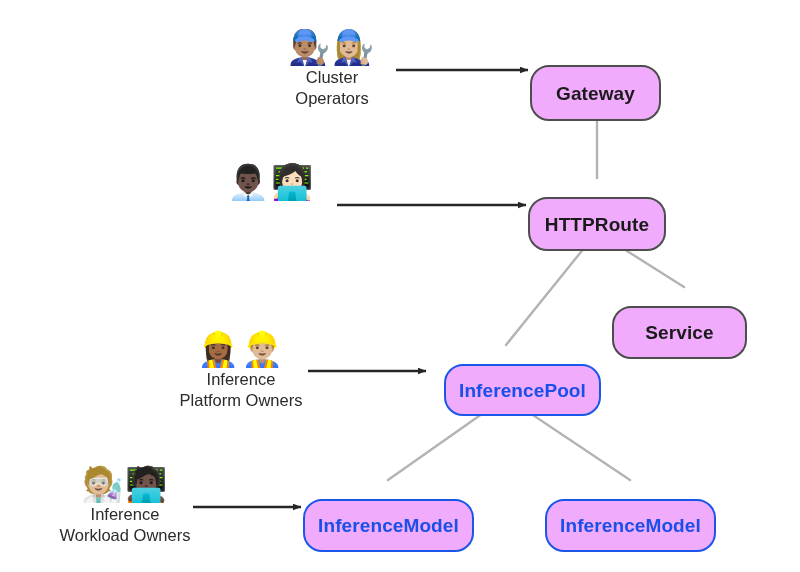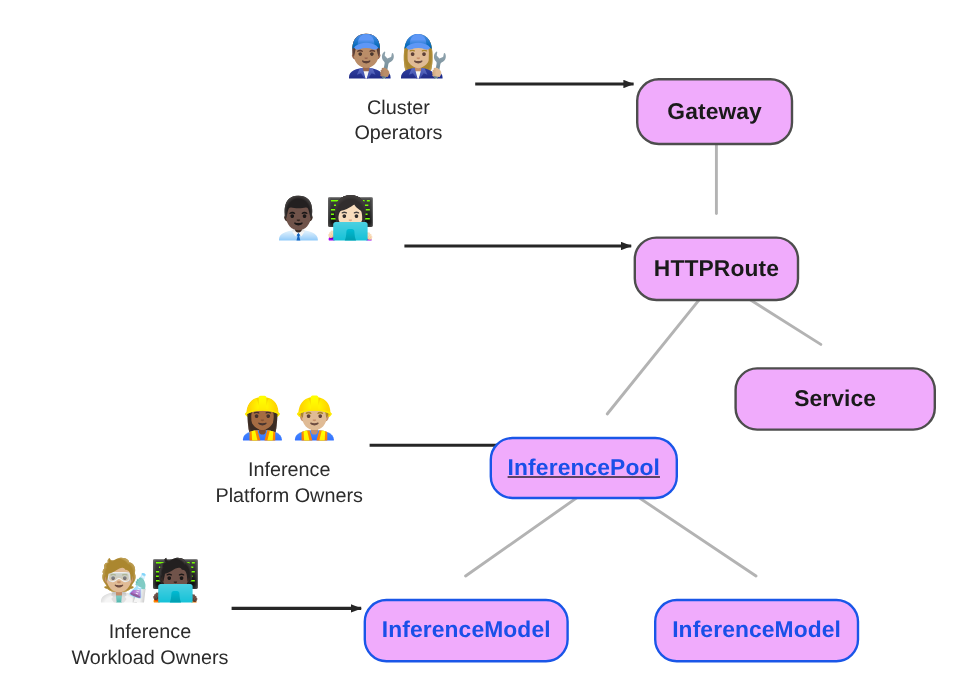--- a/index.html
+++ b/index.html
@@ -66,21 +66,21 @@
     align-items: center;
     z-index: 3;
   }
   .persona-emoji {
     font-size: 34px;
     line-height: 38px;
     letter-spacing: 1px;
     white-space: nowrap;
   }
   .persona-label {
-    margin-top: 14px;
+    margin-top: 1px;
     font-size: 16.5px;
     line-height: 21px;
     color: #2b2b2b;
     text-align: center;
     white-space: pre-line;
   }
 </style>
 </head>
 <body>
 
@@ -132,25 +132,25 @@
   </div>
 
   <div class="node core" style="left:530px; top:46px; width:131px; height:56px;">
     <span class="node-label">Gateway</span>
   </div>
 
   <div class="node core" style="left:528px; top:178px; width:138px; height:54px;text-align:center;">
     <span class="node-label">HTTPRoute</span>
   </div>
 
-  <div class="node core" style="left:612px; top:287px; width:168px; height:53px;justify-content:center;">
+  <div class="node core" style="left:612px; top:287px; width:135px; height:53px;justify-content:center;">
     <span class="node-label">Service</span>
   </div>
 
-  <div class="node gie" style="left:408px; top:345px; width:157px; height:52px;text-decoration:underline;">
+  <div class="node gie" style="left:444px; top:345px; width:157px; height:52px;">
     <span class="node-label">InferencePool</span>
   </div>
 
   <div class="node gie" style="left:303px; top:480px; width:171px; height:53px;">
     <span class="node-label">InferenceModel</span>
   </div>
 
   <div class="node gie" style="left:545px; top:480px; width:171px; height:53px;">
     <span class="node-label">InferenceModel</span>
   </div>

